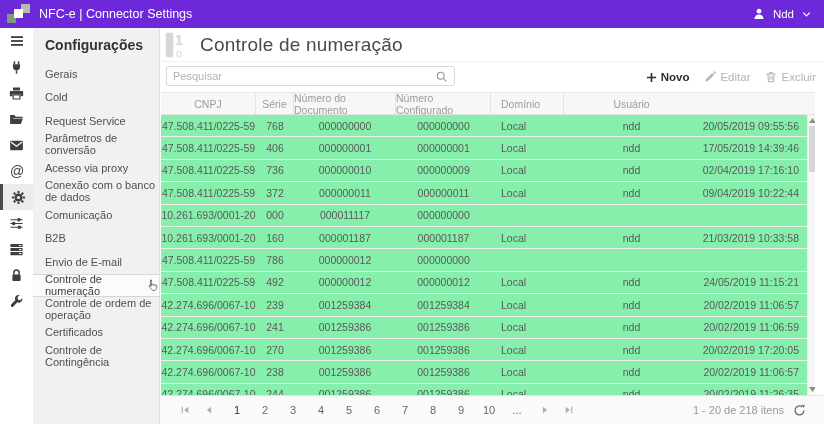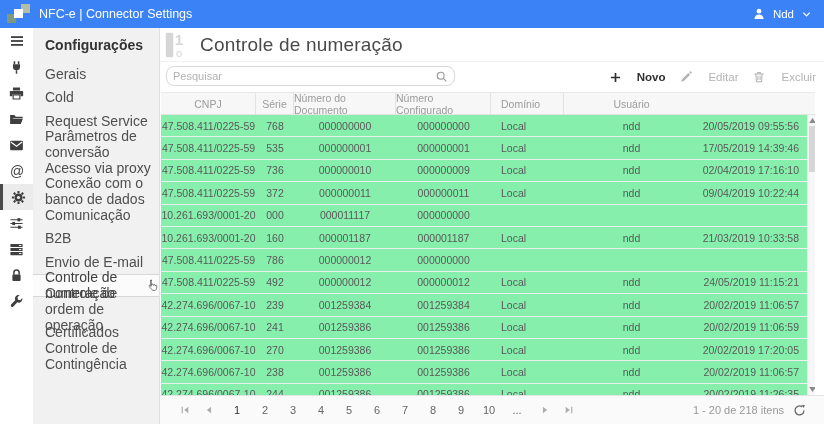--- a/index.html
+++ b/index.html
@@ -1,50 +1,50 @@
 <!DOCTYPE html>
 <html><head>
 <meta charset="utf-8">
 <style>
   *{margin:0;padding:0;box-sizing:border-box}
   html,body{width:824px;height:424px;overflow:hidden;background:#fff;
     font-family:"Liberation Sans",sans-serif;position:relative;cursor:default}
   
-  .topbar{position:absolute;top:0;left:0;width:824px;height:28px;background:#3b82f6;
+  .topbar{position:absolute;top:0;left:0;width:824px;height:28px;background:#6d28d9;
     display:flex;align-items:center;color:#fff}
   .logo{width:26px;height:24px;margin-left:6px;flex:0 0 auto}
   .app-title{font-size:12.5px;margin-left:7px;color:#fff}
   .topbar-right{margin-left:auto;margin-right:12px;display:flex;align-items:center;gap:7px;font-size:11.5px;color:#fff}
   .topbar-right .ic{display:flex;align-items:center}
   
   .rail{position:absolute;top:28px;left:0;width:33px;height:396px;background:#fff;display:flex;flex-direction:column}
   .rail-item{width:33px;height:26px;display:flex;align-items:center;justify-content:center;color:#3f3f3f}
   .rail-item .ric{display:flex;align-items:center}
   .rail-item.active{background:#ebebeb;border-left:3px solid #4a4a4a}
   
   .sidebar{position:absolute;top:28px;left:33px;width:127px;height:424px;background:#f1f1f1;border-right:1px solid #e0e0e0}
   .sidebar-title{font-size:14px;font-weight:bold;color:#333;padding:9px 0 0 12px}
   .side-items{position:absolute;top:34px;left:0;right:0}
-  .side-item{height:23.5px;display:flex;align-items:center;padding-left:12px;font-size:14px;color:#4f4f4f;position:relative}
+  .side-item{height:23.5px;display:flex;align-items:center;padding-left:12px;font-size:11px;color:#4f4f4f;position:relative}
   .side-item.active{background:#fbfbfb;border-top:1px solid #d7d7d7;border-bottom:1px solid #d7d7d7;color:#3f3f3f}
   .side-item .hand{margin-left:5px;display:flex;align-items:center}
   
   .main{position:absolute;top:28px;left:160px;width:664px;height:396px;background:#fff}
   .titlebar{height:34px;display:flex;align-items:center;border-bottom:1px solid #f1f1f1}
   .num-icon{margin-left:3px;display:flex;align-items:center}
   .page-title{font-size:19px;font-weight:400;color:#4a4a4a;margin-left:9px;letter-spacing:.2px}
   .toolbar{height:30px;position:relative}
-  .search{position:absolute;left:6px;top:4px;width:289px;height:20px;border:1px solid #d9d9d9;border-radius:8px;
+  .search{position:absolute;left:6px;top:4px;width:289px;height:20px;border:1px solid #d9d9d9;border-radius:3px;
     background:#fff;display:flex;align-items:center;color:#9a9a9a}
   .search input{border:none;outline:none;flex:1;font-size:11px;padding:0 6px;color:#555;background:transparent;
     font-family:"Liberation Sans",sans-serif}
   .search input::placeholder{color:#b3b3b3}
   .search .mag{margin-right:6px;display:flex;align-items:center}
   .actions{position:absolute;right:8px;top:0;height:30px;display:flex;align-items:center;gap:15px}
-  .btn{display:flex;align-items:center;gap:16px;font-size:11.5px}
+  .btn{display:flex;align-items:center;gap:4px;font-size:11.5px}
   .btn .bic{display:flex;align-items:center}
   .btn.new{color:#2f2f2f;font-weight:bold}
   .btn.disabled{color:#b3b3b3}
   
   .table{position:absolute;left:1px;right:9px;top:64px}
   .thead{height:23px;display:flex;background:#f7f7f7;border-top:1px solid #e8e8e8;border-bottom:1px solid #e3e3e3}
   .th{font-size:10.5px;color:#9b9b9b;display:flex;align-items:center;justify-content:center;border-right:1px solid #e3e3e3;height:100%}
   .th:last-child{border-right:none}
   .tbody{position:relative;height:280px;overflow:hidden}
   .rows{position:absolute;top:0;left:0;right:8px}
@@ -328,21 +328,21 @@
             <div class="td c0">47.508.411/0225-59</div>
             <div class="td c1">768</div>
             <div class="td c2">000000000</div>
             <div class="td c3">000000000</div>
             <div class="td c4">Local</div>
             <div class="td c5">ndd</div>
             <div class="td c6">20/05/2019 09:55:56</div>
           </div>
           <div class="tr">
             <div class="td c0">47.508.411/0225-59</div>
-            <div class="td c1">535</div>
+            <div class="td c1">406</div>
             <div class="td c2">000000001</div>
             <div class="td c3">000000001</div>
             <div class="td c4">Local</div>
             <div class="td c5">ndd</div>
             <div class="td c6">17/05/2019 14:39:46</div>
           </div>
           <div class="tr">
             <div class="td c0">47.508.411/0225-59</div>
             <div class="td c1">736</div>
             <div class="td c2">000000010</div>

